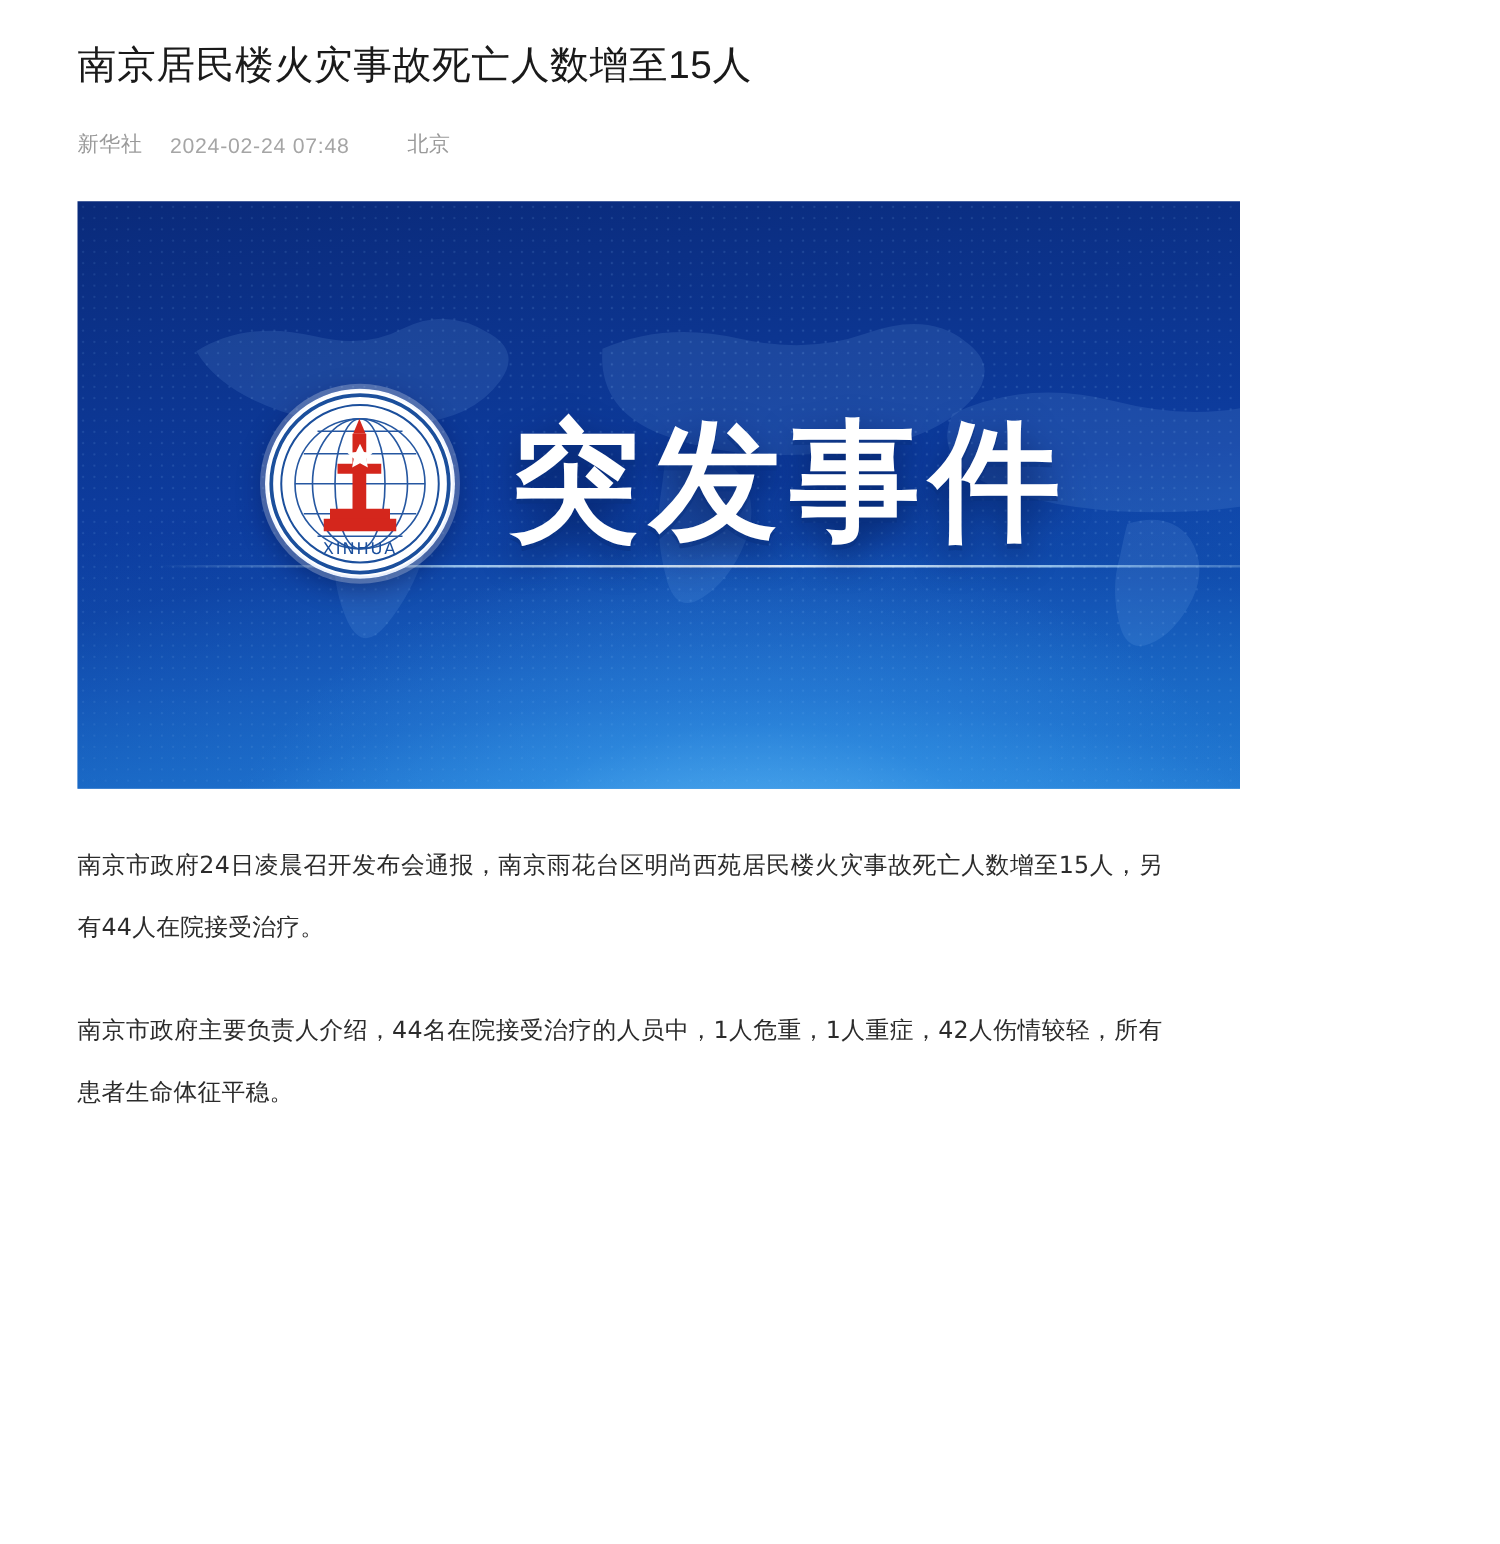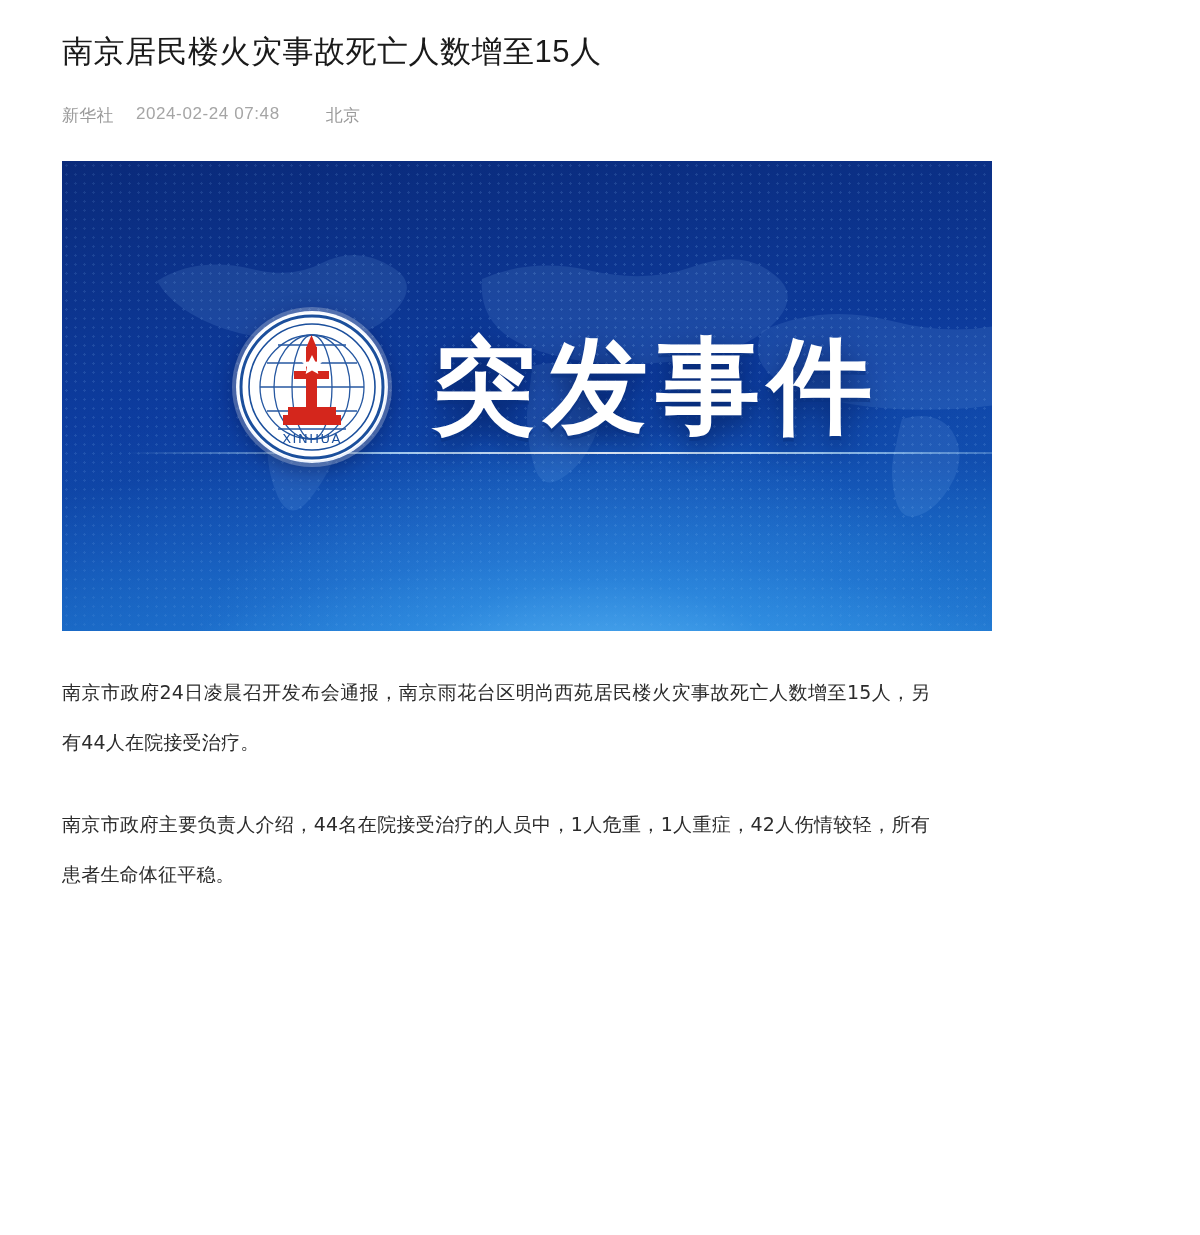--- a/index.html
+++ b/index.html
@@ -27,21 +27,21 @@
     font-size: 31px;
     font-weight: normal;
     color: #1a1a1a;
     letter-spacing: 0.5px;
     line-height: 44px;
     margin: 0 0 30px 0;
     font-family: "Liberation Sans", sans-serif;
   }
   .meta {
     display: flex;
-    align-items: flex-start;
+    align-items: flex-end;
     gap: 22px;
     font-size: 17px;
     color: #9a9a9a;
     margin-bottom: 34px;
     letter-spacing: 0.3px;
   }
   .meta .source { color: #9a9a9a; }
   .meta .datetime { color: #a5a5a5; letter-spacing: 0.6px; }
   .meta .location { color: #9a9a9a; margin-left: 24px; }
 
@@ -50,21 +50,20 @@
     position: relative;
     width: 1076px;
     height: 470px;
     margin: 16px 0 36px 0;
     overflow: hidden;
     background:
       radial-gradient(120% 95% at 50% 120%, rgba(60,160,235,0.95) 0%, rgba(30,105,200,0.55) 38%, rgba(12,52,140,0.15) 66%, rgba(8,30,100,0) 80%),
       linear-gradient(175deg, #0a2a7a 0%, #0c3590 28%, #0d3da0 48%, #1356b8 70%, #1b76cf 88%, #2a92e0 100%);
     display: flex;
     align-items: center;
-    padding-left: 24px;
   }
   .hero .dotgrid {
     position: absolute;
     inset: 0;
     background-image: radial-gradient(rgba(140,190,245,0.30) 1.1px, transparent 1.2px);
     background-size: 9px 9px;
     opacity: 0.75;
     mask-image: radial-gradient(120% 110% at 50% 45%, rgba(0,0,0,0.95) 0%, rgba(0,0,0,0.55) 55%, rgba(0,0,0,0.15) 78%, rgba(0,0,0,0) 100%);
     -webkit-mask-image: radial-gradient(120% 110% at 50% 45%, rgba(0,0,0,0.95) 0%, rgba(0,0,0,0.55) 55%, rgba(0,0,0,0.15) 78%, rgba(0,0,0,0) 100%);
   }

